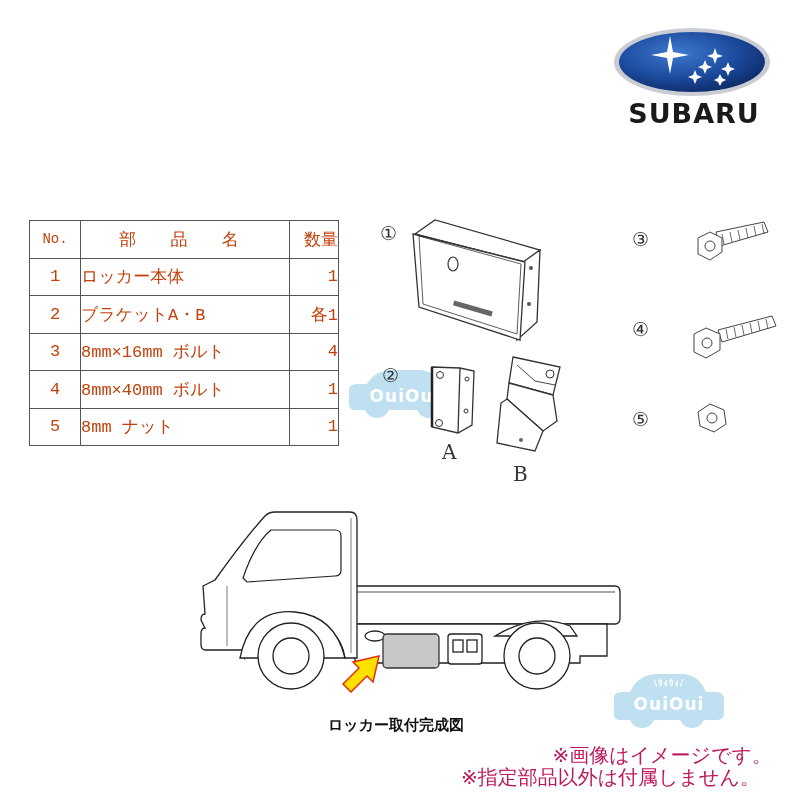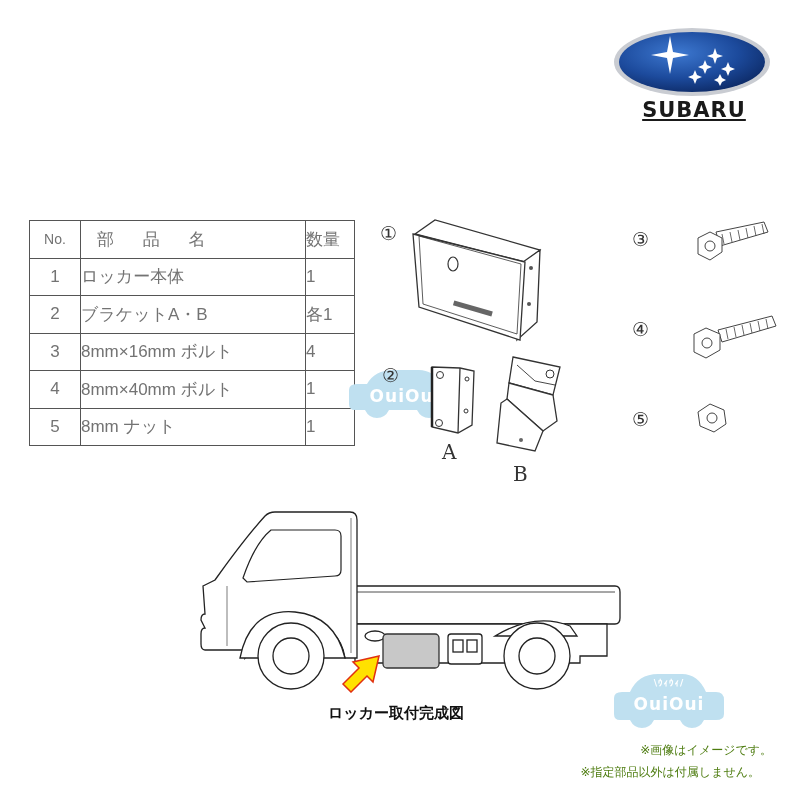--- a/index.html
+++ b/index.html
@@ -3,41 +3,41 @@
 <meta charset="utf-8">
 <style>
   html, body { margin: 0; padding: 0; background: #ffffff; }
   body { width: 800px; height: 800px; position: relative; overflow: hidden;
          font-family: "DejaVu Serif", serif; color: #222; }
   .abs { position: absolute; }
 
   
   .logo { left: 610px; top: 26px; width: 165px; height: 110px; }
   .logo-word { position: absolute; left: 4px; top: 72px; width: 160px; text-align: center;
-    font-family: "DejaVu Sans", sans-serif; font-weight: bold; font-size: 21px;
-    letter-spacing: 1px; color: #1a1a1a; text-decoration: underline; }
+    font-family: "DejaVu Sans", sans-serif; font-weight: bold; font-size: 27px;
+    letter-spacing: 1px; color: #1a1a1a; }
 
   
   .parts-table { left: 29px; top: 220px; border-collapse: collapse; }
   .parts-table td { border: 1.5px solid #555; height: 36.5px; padding: 0;
-    font-family: Liberation Sans, sans-serif; font-size: 17px; color: #737373; }
+    font-family: Liberation Mono, monospace; font-size: 17px; color: #c2410c; }
   .parts-table .c-no { width: 50px; text-align: center; }
   .parts-table .c-name { width: 208px; }
-  .parts-table .c-qty { width: 48px; text-align: left; }
-  .parts-table .hdr-name { text-align: left; padding-left: 16px; letter-spacing: 12px; }
+  .parts-table .c-qty { width: 48px; text-align: right; }
+  .parts-table .hdr-name { text-align: center; padding-left: 0; letter-spacing: 12px; }
   .parts-table .hdr-no { font-size: 14px; }
 
   .num-label { font-family: "DejaVu Serif", serif; font-size: 19px; color: #333; }
   .letter-label { font-family: "DejaVu Serif", serif; font-size: 20px; color: #333; }
 
   .watermark { font-family: "DejaVu Sans", sans-serif; font-weight: bold; color: #ffffff;
     font-size: 17px; letter-spacing: 1px; text-align: center; }
 
-  .caption { font-family: "DejaVu Sans", sans-serif; font-size: 15px; color: #111; font-weight: bold; }
-  .note { font-family: "DejaVu Sans", sans-serif; font-size: 12px; color: #4d7c0f; text-align: right; }
+  .caption { font-family: "DejaVu Sans", sans-serif; font-size: 15px; color: #111; font-weight: bold; margin-top: 12px; }
+  .note { font-family: "DejaVu Sans", sans-serif; font-size: 20px; color: #be185d; text-align: right; }
 </style>
 </head>
 <body>
 
 <div class="abs logo">
   <svg width="165" height="72" viewBox="0 0 165 72">
     <defs>
       <radialGradient id="eg" cx="40%" cy="35%" r="70%">
         <stop offset="0%" stop-color="#3d78d0"></stop>
         <stop offset="60%" stop-color="#1c4a9c"></stop>

